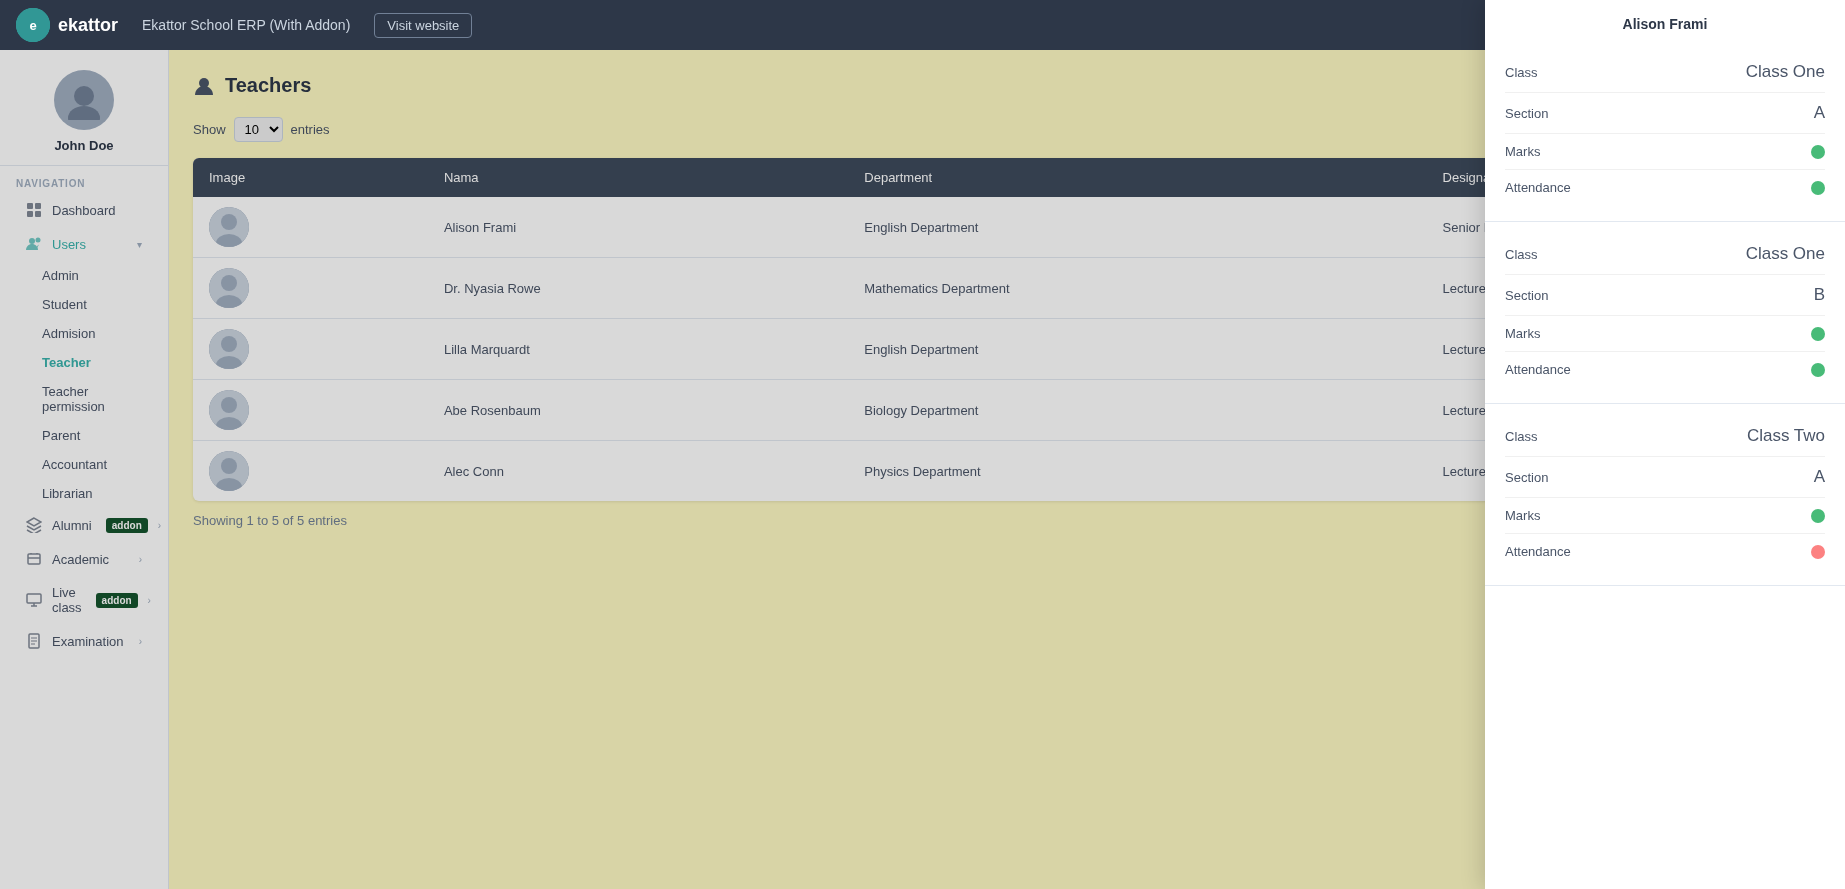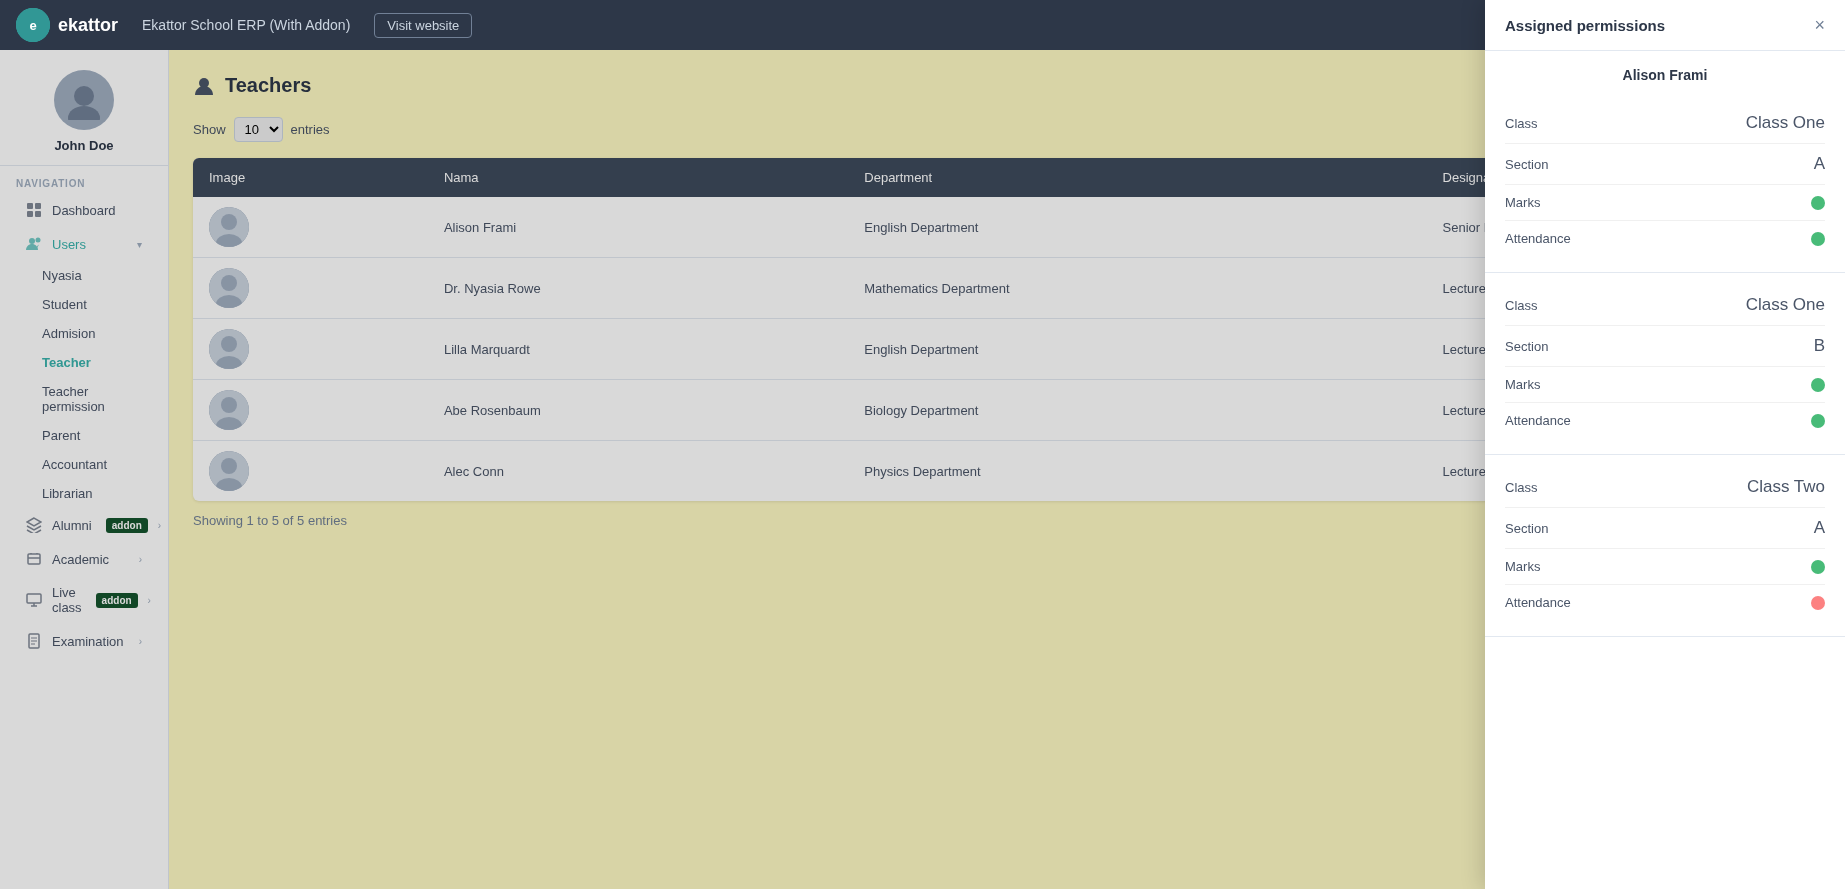--- a/index.html
+++ b/index.html
@@ -295,21 +295,21 @@
     <div class="nav-item active">
       <svg class="nav-icon" viewBox="0 0 16 16" fill="currentColor">
         <circle cx="6" cy="5" r="3"></circle>
           <path d="M0 14c0-3.3 2.7-6 6-6s6 2.7 6 6H0z"></path>
         <circle cx="12" cy="4" r="2.5"></circle>
           <path d="M10 14c0-2.5 1-4.5 3-5.5"></path>
       </svg>
       <span>Users</span>
       <span class="chevron">▾</span>
     </div>
-    <div class="nav-sub-item">Nyasia</div>
+    <div class="nav-sub-item">Admin</div>
     <div class="nav-sub-item">Student</div>
     <div class="nav-sub-item">Admision</div>
     <div class="nav-sub-item active">Teacher</div>
     <div class="nav-sub-item">Teacher permission</div>
     <div class="nav-sub-item">Parent</div>
     <div class="nav-sub-item">Accountant</div>
     <div class="nav-sub-item">Librarian</div>
 
     <div class="nav-item">
       <svg class="nav-icon" viewBox="0 0 16 16" fill="currentColor">
@@ -449,24 +449,20 @@
     <td>Lecturer</td>
   </tr>
         </tbody>
     </table>
 
     <div class="table-footer">Showing 1 to 5 of 5 entries</div>
   </main>
 </div>
 
 <div class="right-panel-overlay">
-  <div class="panel-header">
-    <span class="panel-title">Assigned permissions</span>
-    <button class="close-btn">×</button>
-  </div>
   <div class="panel-user-name">Alison Frami</div>
   <div id="permission-groups">
       <div class="permission-group">
         <div class="permission-row">
       <span class="permission-label">Class</span>
       <span class="permission-value">Class One</span>
     </div>
         <div class="permission-row">
       <span class="permission-label">Section</span>
       <span class="permission-value">A</span>

